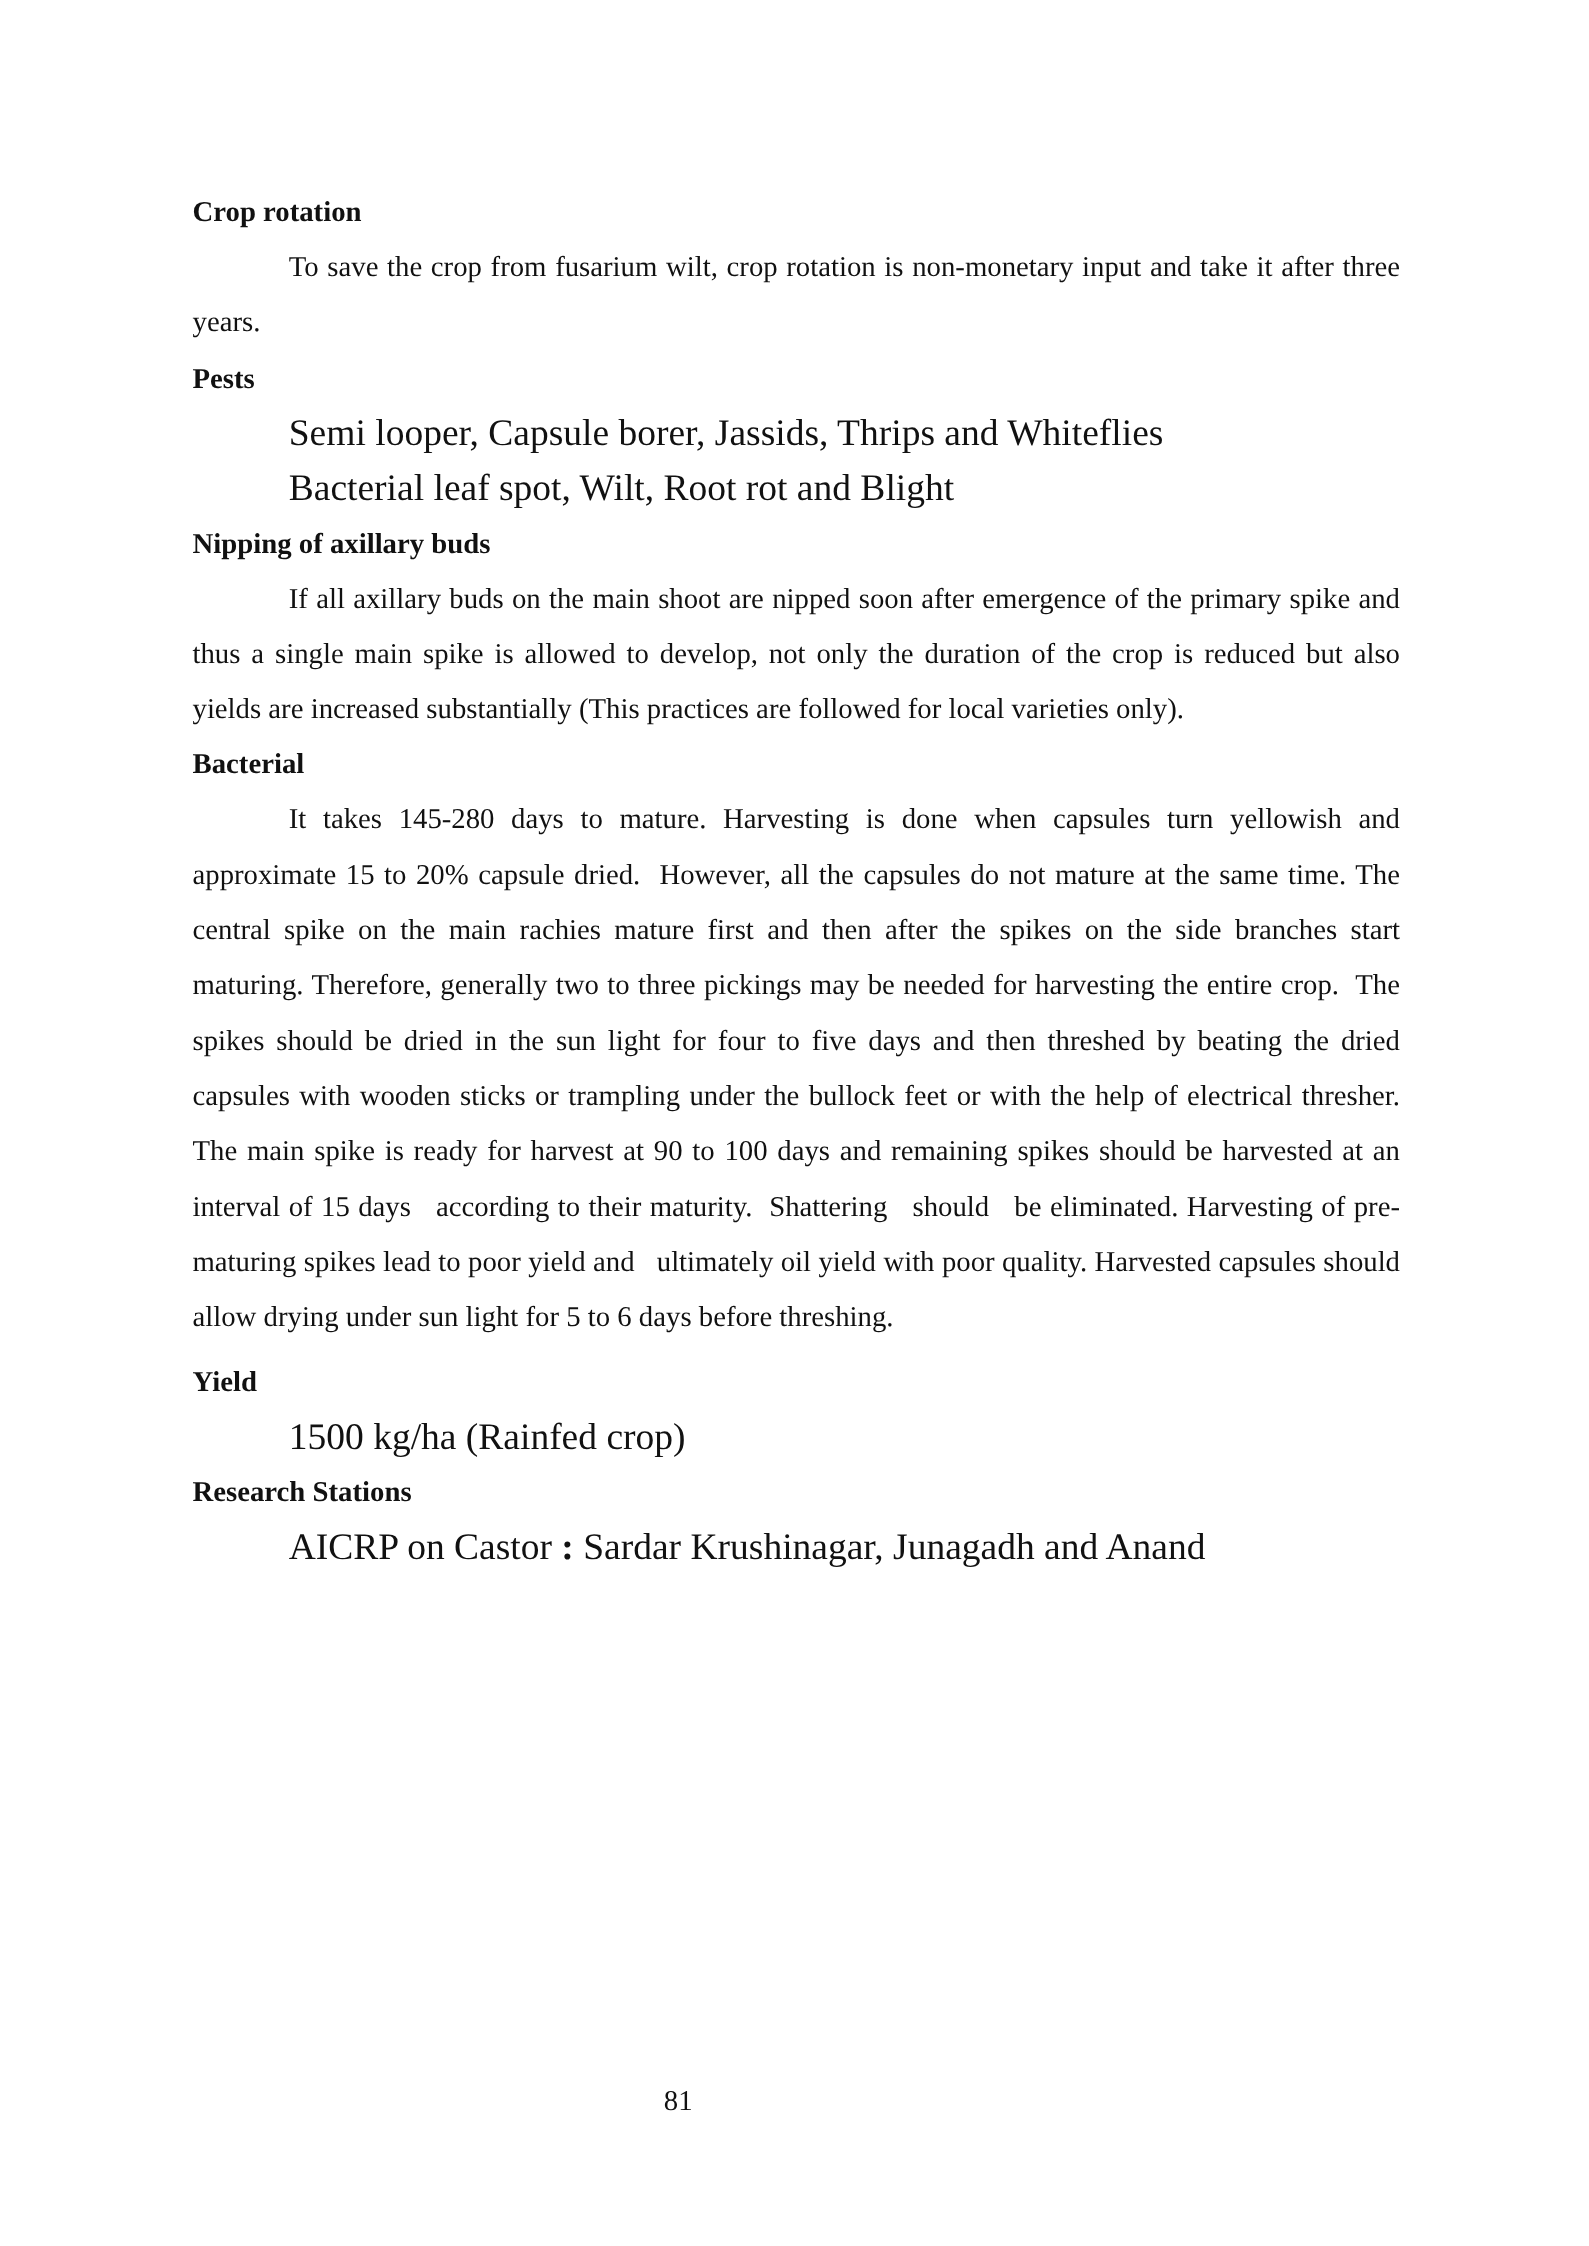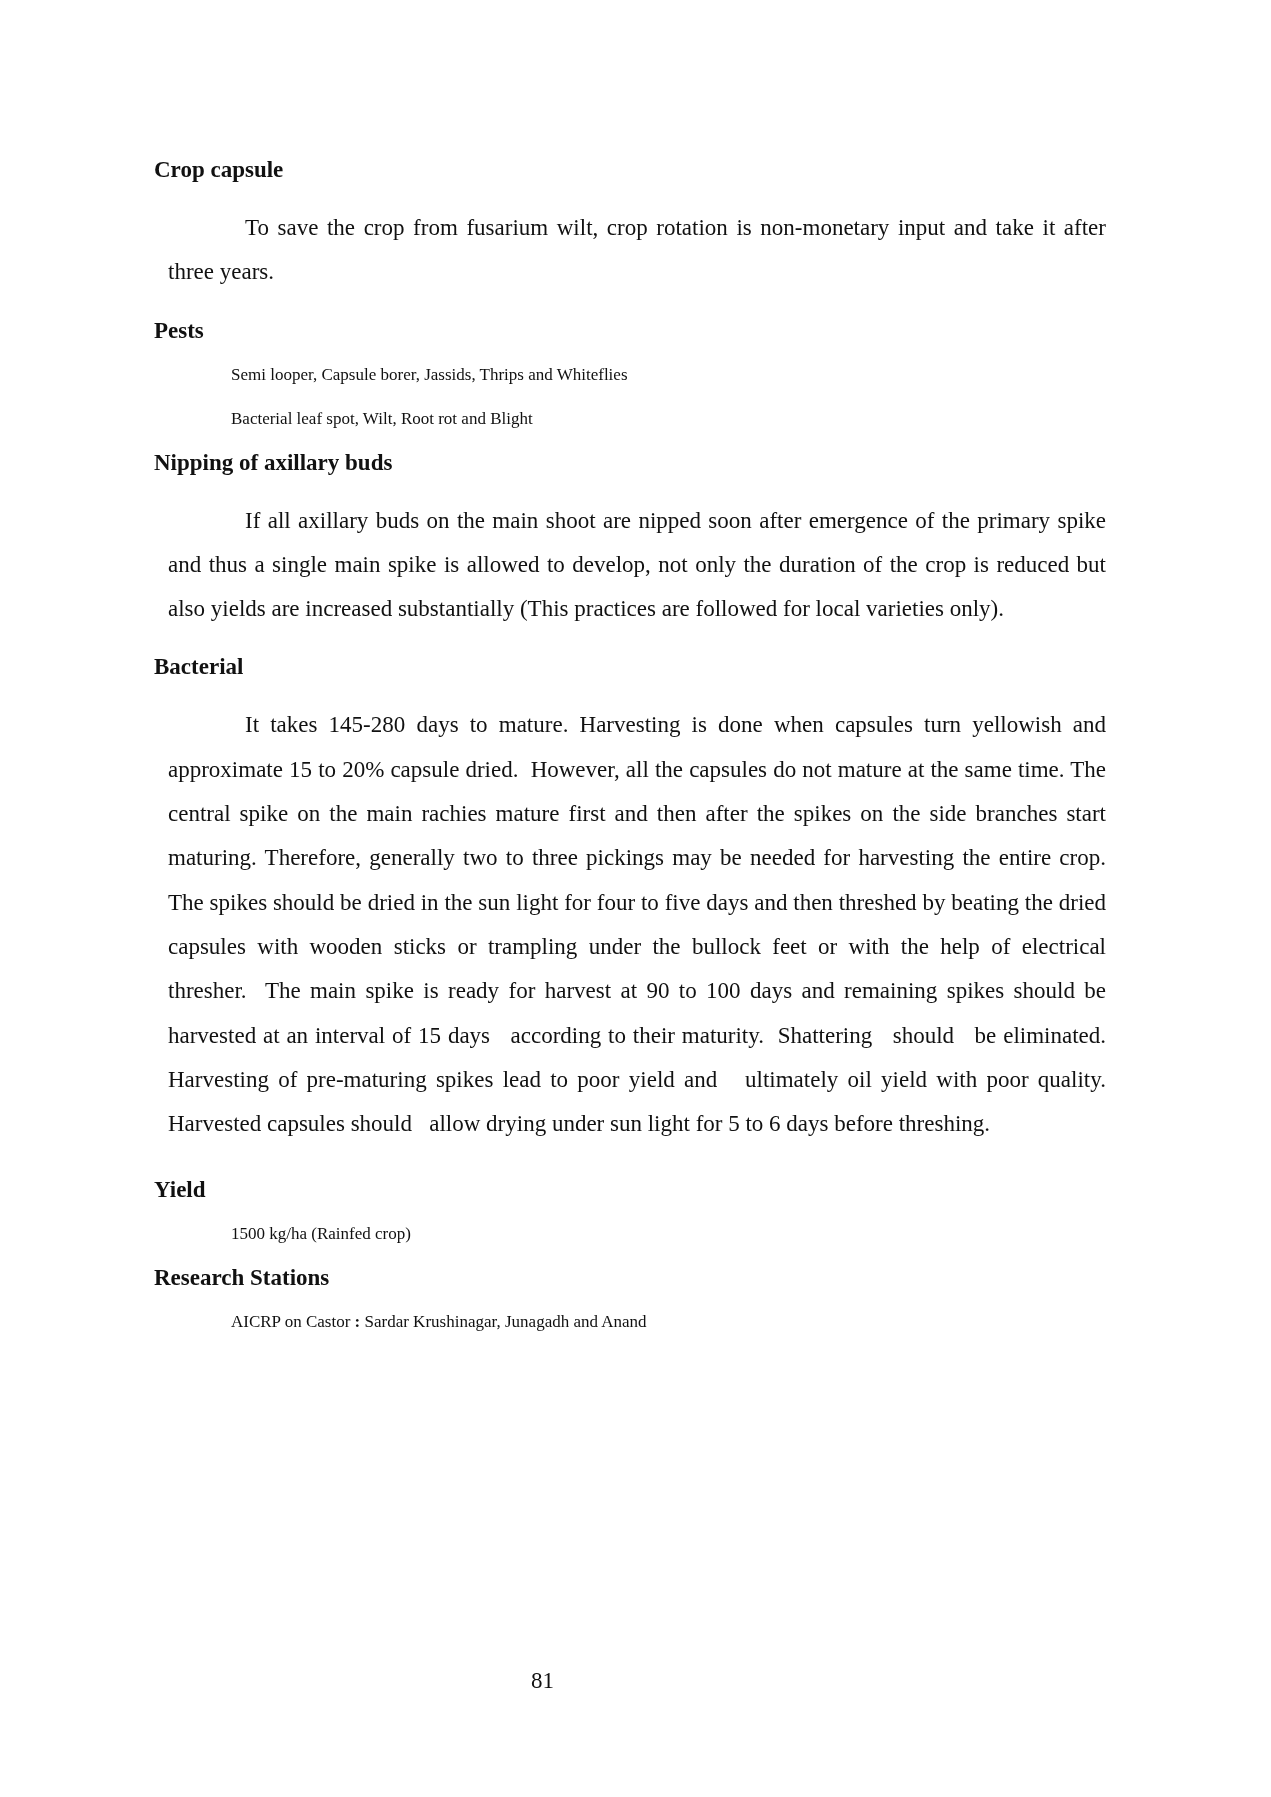--- a/index.html
+++ b/index.html
@@ -1,31 +1,31 @@
 <!DOCTYPE html>
 <html><head>
 <meta charset="utf-8">
 <style>
   html, body { margin: 0; padding: 0; background: #ffffff; }
   body { width: 1271px; height: 1797px; position: relative; overflow: hidden;
          font-family: "Liberation Serif", "DejaVu Serif", serif; color: #111; }
   .page { position: absolute; left: 154px; top: 148px; width: 966px; }
   .h { font-weight: bold; font-size: 23px; line-height: 44px; height: 44px; margin: 0; }
-  .p { font-size: 23px; line-height: 44.3px; margin: 14px; text-align: justify; text-indent: 77px; }
+  .p { font-size: 23px; line-height: 44.3px; margin: 0; text-align: justify; text-indent: 77px; }
   .p.last { text-align-last: left; }
-  .ind { font-size: 17px; line-height: 44px; margin: 0; padding-left: 77px; }
+  .ind { font-size: 30px; line-height: 44px; margin: 0; padding-left: 77px; }
   .gap { height: 8px; }
   .pageno { position: absolute; top: 1668px; left: 0; width: 1085px; text-align: center; font-size: 23px; }
   b.colon { font-weight: bold; }
 </style>
 </head>
 <body>
 
 <div class="page">
-  <p class="h">Crop capsule</p>
+  <p class="h">Crop rotation</p>
   <p class="p last">To save the crop from fusarium wilt, crop rotation is non-monetary input and take it after three years.</p>
 
 
   <p class="h">Pests</p>
   <p class="ind">Semi looper, Capsule borer, Jassids, Thrips and Whiteflies</p>
 
   <p class="ind">Bacterial leaf spot, Wilt, Root rot and Blight</p>
 
   <p class="h">Nipping of axillary buds</p>
   <p class="p last">If all axillary buds on the main shoot are nipped soon after emergence of the primary spike and thus a single main spike is allowed to develop, not only the duration of the crop is reduced but also yields are increased substantially (This practices are followed for local varieties only).</p>

